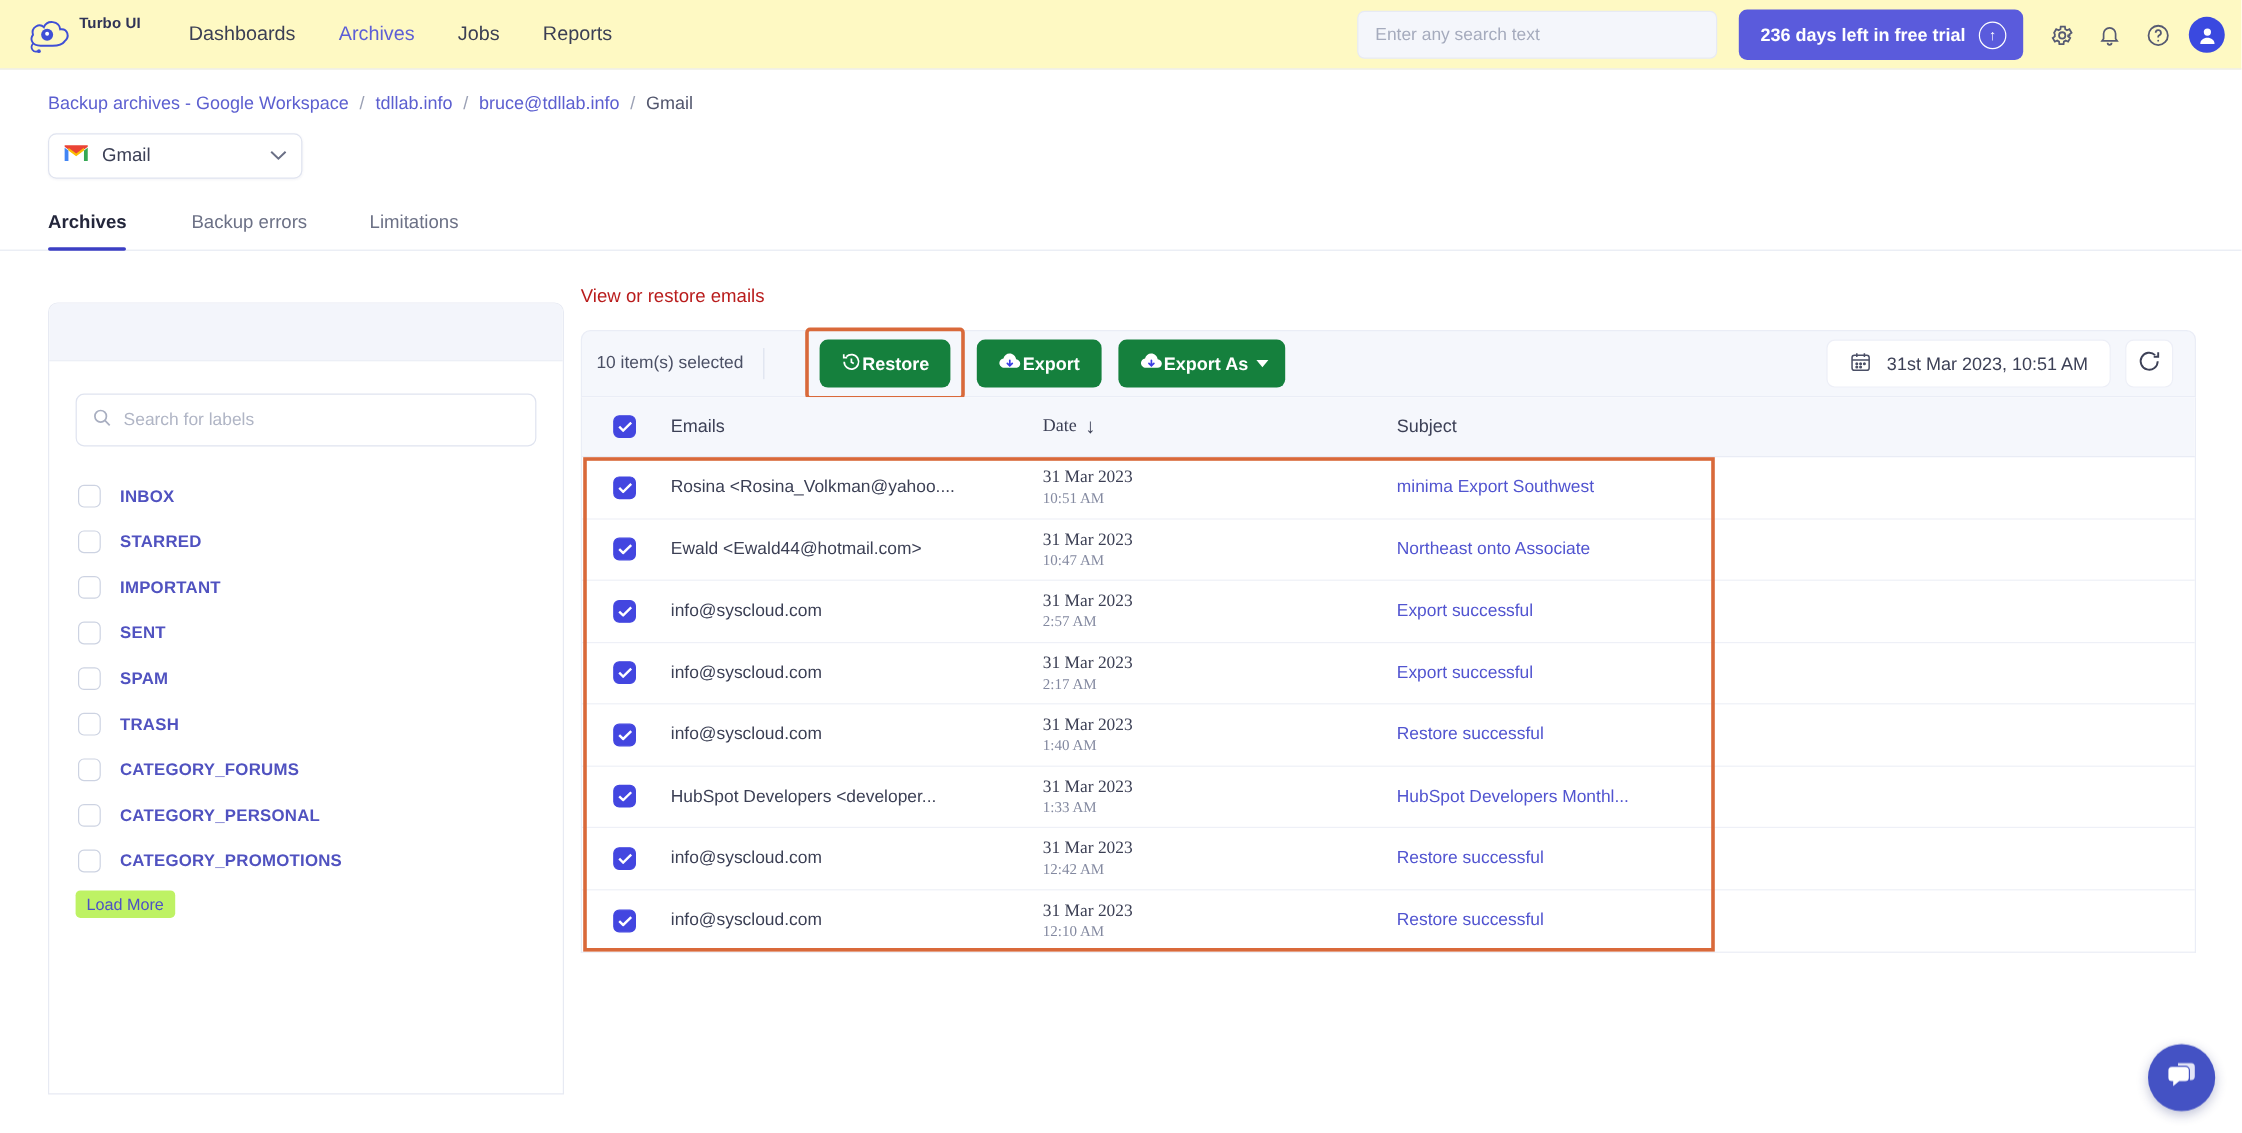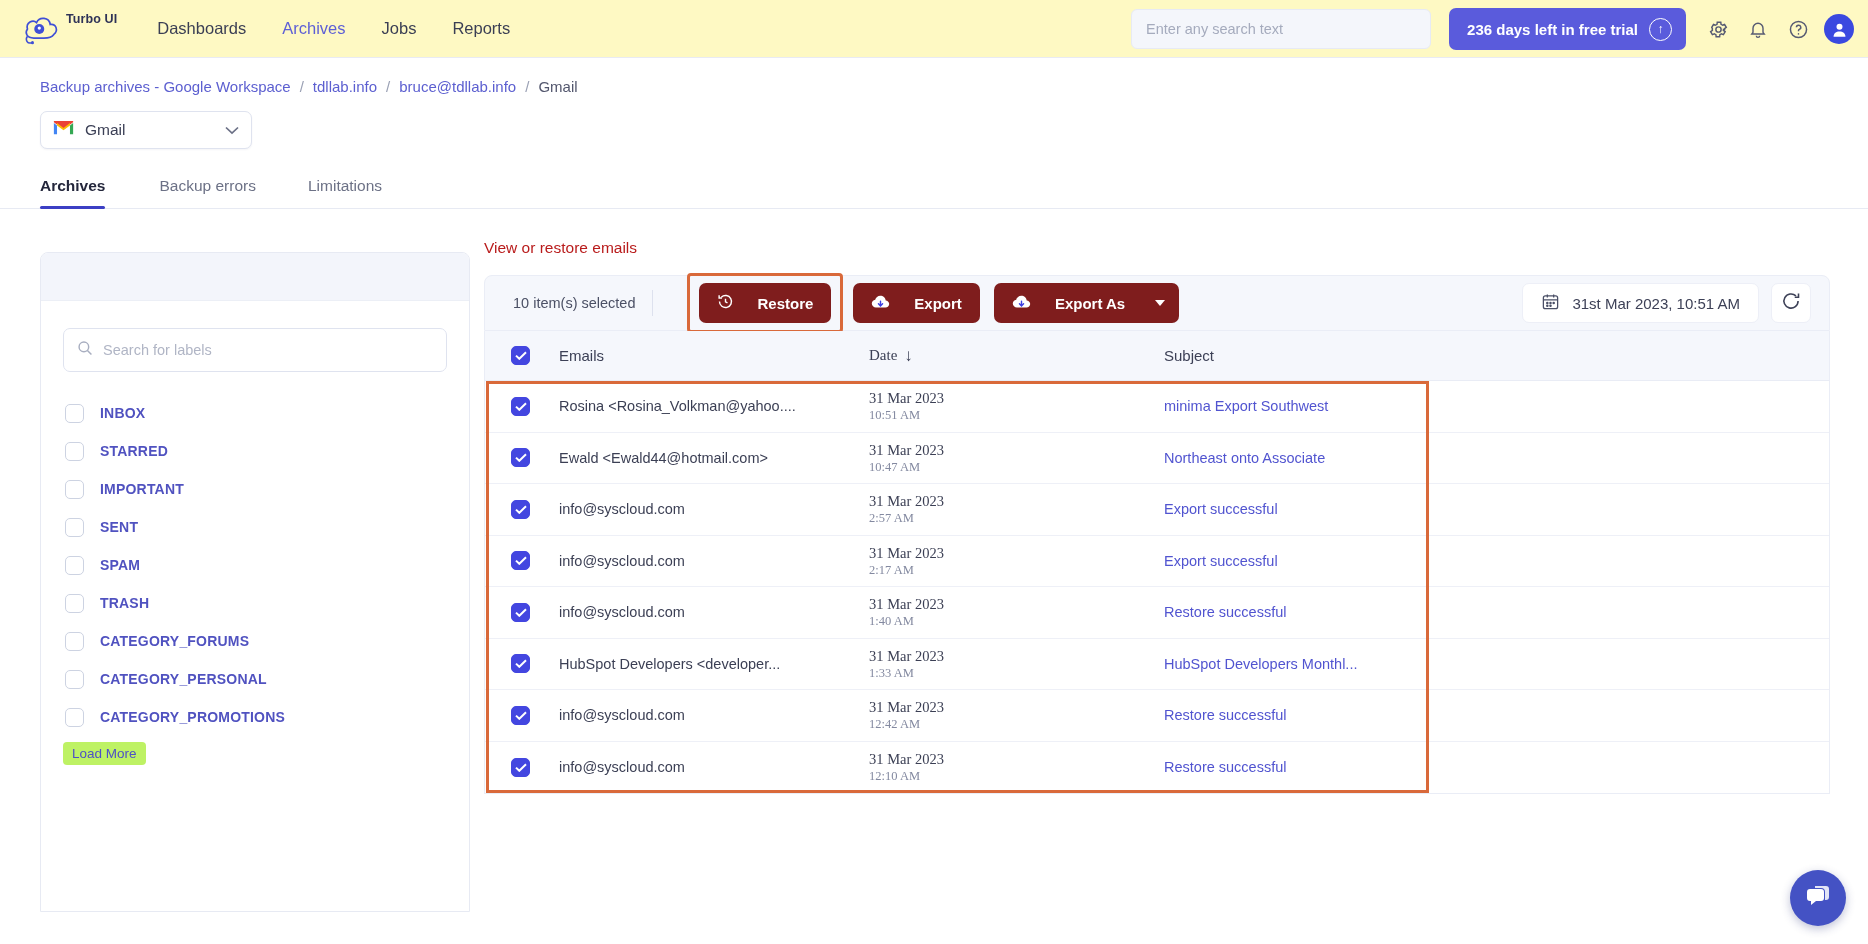--- a/index.html
+++ b/index.html
@@ -151,29 +151,29 @@
     padding: 4px 9px; border-radius: 4px; cursor: pointer;
   }
 
   
   .main { flex: 1; margin-left: 14px; margin-top: 30px; padding-right: 38px; }
   .main-title { font-size: 15.5px; color: #b91c1c; margin-bottom: 18px; }
 
   .toolbar {
     display: flex; align-items: center; height: 56px;
     background: #f5f7fc; border: 1px solid #eaedf6; border-radius: 8px 8px 0 0;
-    padding: 0 18px 0 28px; position: relative;
+    padding: 0 18px 0 12px; position: relative;
   }
   .sel-count { font-size: 14.5px; color: #4b5065; margin-right: 16px; }
   .vsep { width: 1px; height: 26px; background: #dde1ee; margin-right: 22px; }
 
   .btn {
-    height: 40px; border-radius: 7px; background: #7f1d1d; color: #fff;
+    height: 40px; border-radius: 7px; background: #15803d; color: #fff;
     font-size: 15px; font-weight: bold; display: flex; align-items: center;
-    gap: 24px; padding: 0 18px; cursor: pointer; border: none;
+    gap: 1px; padding: 0 18px; cursor: pointer; border: none;
     font-family: inherit;
   }
   .btn + .btn { margin-left: 14px; }
   .btn.dropdown { padding-right: 14px; }
   .caret {
     width: 0; height: 0; border-left: 5px solid transparent;
     border-right: 5px solid transparent; border-top: 6px solid #fff;
     margin-left: 6px;
   }
   .restore-highlight {

